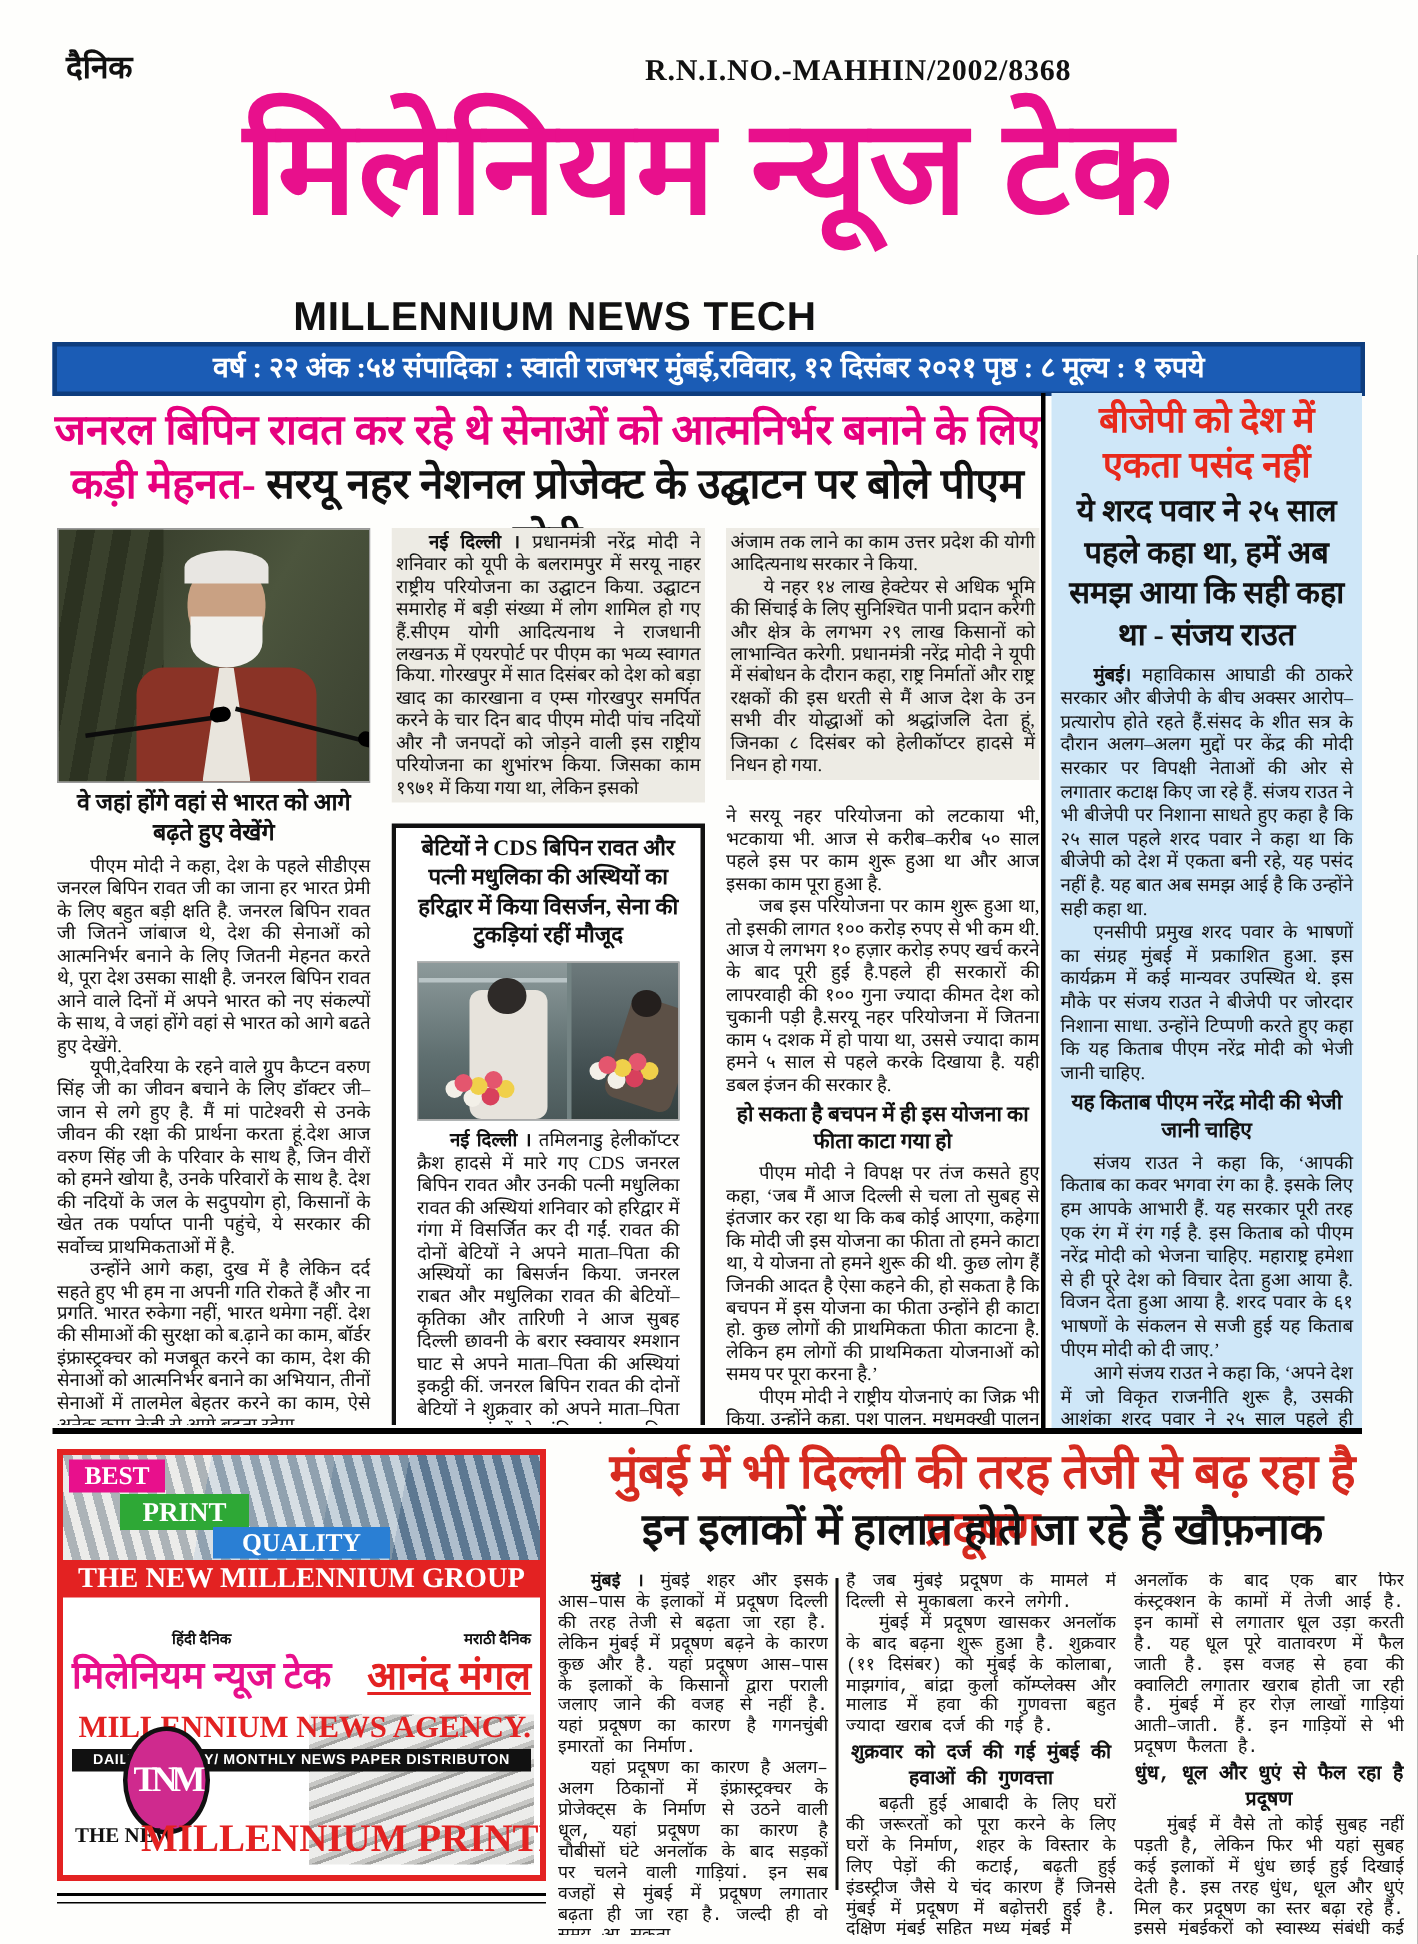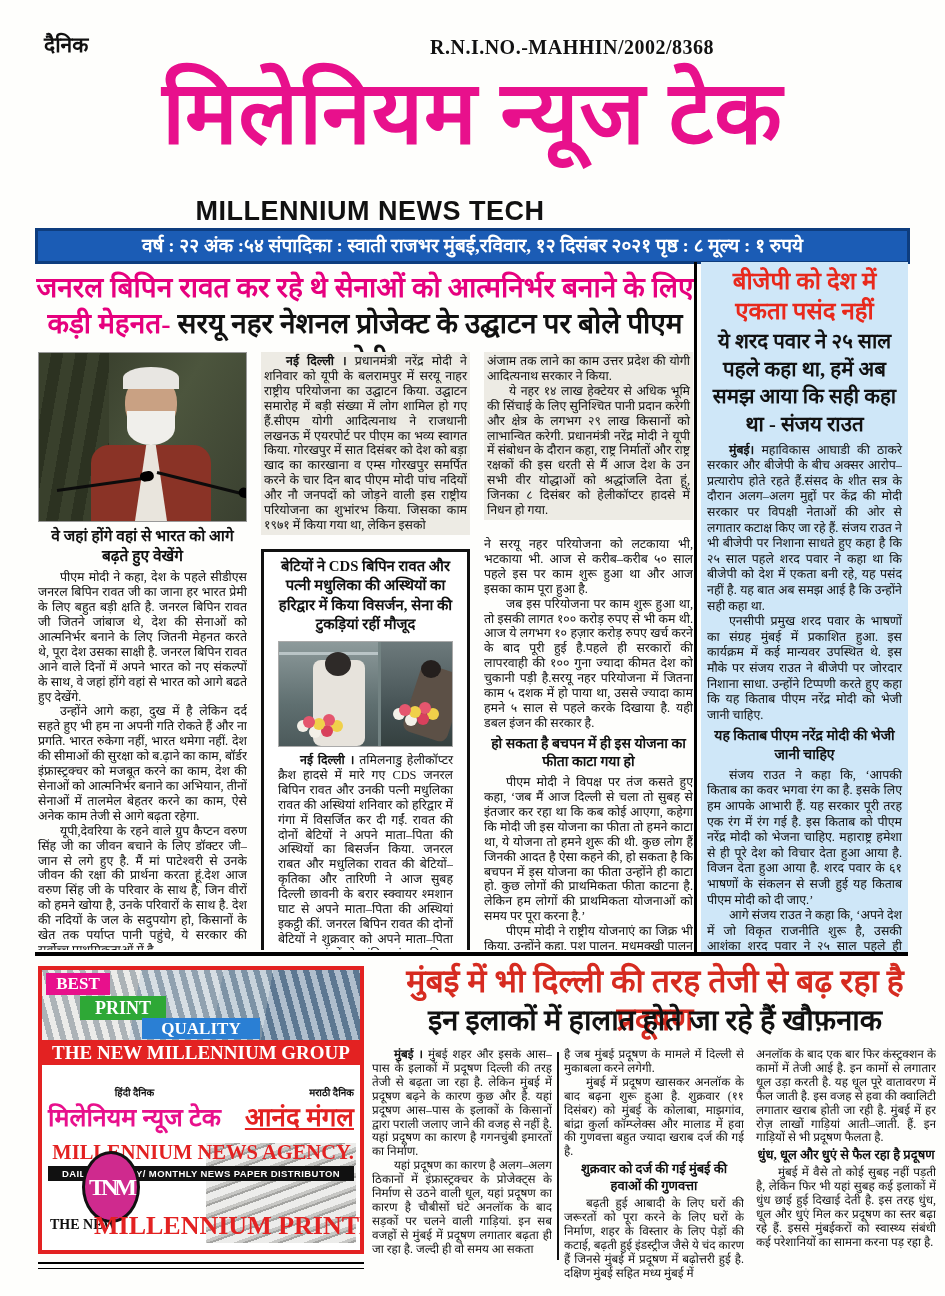--- a/index.html
+++ b/index.html
@@ -91,21 +91,21 @@
   .ad-dist{position:relative;background:#111;color:#fff;font-size:9.5px;font-weight:bold;text-align:center;line-height:15px;height:15px;margin-top:2px;font-family:"Liberation Sans",sans-serif;letter-spacing:.4px;}
   .ad-logo{position:absolute;left:40px;top:86px;width:52px;height:66px;border-radius:50%;background:#cf2a8e;border:3px solid #111;
            color:#fff;font-weight:bold;font-size:24px;display:flex;align-items:center;justify-content:center;letter-spacing:-4px;}
   .ad-thenew{position:absolute;left:8px;top:152px;font-size:14px;font-weight:bold;}
   .ad-printers{position:absolute;left:52px;top:146px;color:#e32222;font-size:26px;font-weight:bold;font-family:"Liberation Serif",serif;white-space:nowrap;}
   .ad-under{position:absolute;left:38px;top:1262px;width:326px;border-top:2px solid #000;}
   .ad-under2{position:absolute;left:38px;top:1268px;width:326px;border-top:1px solid #000;}
   
   .bh{position:absolute;left:372px;top:962px;width:566px;text-align:center;color:#d62b20;font-weight:bold;font-size:32px;line-height:1.2;}
   .bdeck{position:absolute;left:372px;top:1002px;width:566px;text-align:center;color:#111;font-weight:bold;font-size:29px;line-height:1.25;}
-  .bcols{position:absolute;left:372px;top:1048px;width:566px;height:242px;display:flex;}
+  .bcols{position:absolute;left:372px;top:1048px;width:566px;height:242px;display:flex;font-family:Liberation Mono, monospace;}
   .bcol{width:180px;overflow:hidden;}
   .bcol p.body{font-size:11.8px;line-height:13.9px;}
   .bcol .subhead{font-size:13px;margin:2px 0;}
   .bsep{width:2px;background:#111;margin:4px 5px 30px 5px;}
   .bgap{width:12px;}
 </style>
 </head>
 <body>
 
 <div class="page">
@@ -129,22 +129,22 @@
         <div class="mp-vest"></div>
         <div class="mp-kurta"></div>
         <div class="mp-head"></div>
         <div class="mp-hair"></div>
         <div class="mp-beard"></div>
         <div class="mp-mic m1"></div>
         <div class="mp-mic m2"></div>
       </div>
       <div class="subhead">वे जहां होंगे वहां से भारत को आगे बढ़ते हुए वेखेंगे</div>
       <p class="body">पीएम मोदी ने कहा, देश के पहले सीडीएस जनरल बिपिन रावत जी का जाना हर भारत प्रेमी के लिए बहुत बड़ी क्षति है. जनरल बिपिन रावत जी जितने जांबाज थे, देश की सेनाओं को आत्मनिर्भर बनाने के लिए जितनी मेहनत करते थे, पूरा देश उसका साक्षी है. जनरल बिपिन रावत आने वाले दिनों में अपने भारत को नए संकल्पों के साथ, वे जहां होंगे वहां से भारत को आगे बढते हुए देखेंगे.</p>
+      <p class="body">यूपी,देवरिया के रहने वाले ग्रुप कैप्टन वरुण सिंह जी का जीवन बचाने के लिए डॉक्टर जी–जान से लगे हुए है. मैं मां पाटेश्वरी से उनके जीवन की रक्षा की प्रार्थना करता हूं.देश आज वरुण सिंह जी के परिवार के साथ है, जिन वीरों को हमने खोया है, उनके परिवारों के साथ है. देश की नदियों के जल के सदुपयोग हो, किसानों के खेत तक पर्याप्त पानी पहुंचे, ये सरकार की सर्वोच्च प्राथमिकताओं में है.</p>
       <p class="body">उन्होंने आगे कहा, दुख में है लेकिन दर्द सहते हुए भी हम ना अपनी गति रोकते हैं और ना प्रगति. भारत रुकेगा नहीं, भारत थमेगा नहीं. देश की सीमाओं की सुरक्षा को ब.ढ़ाने का काम, बॉर्डर इंफ्रास्ट्रक्चर को मजबूत करने का काम, देश की सेनाओं को आत्मनिर्भर बनाने का अभियान, तीनों सेनाओं में तालमेल बेहतर करने का काम, ऐसे अनेक काम तेजी से आगे बढ़ता रहेगा.</p>
-      <p class="body">यूपी,देवरिया के रहने वाले ग्रुप कैप्टन वरुण सिंह जी का जीवन बचाने के लिए डॉक्टर जी–जान से लगे हुए है. मैं मां पाटेश्वरी से उनके जीवन की रक्षा की प्रार्थना करता हूं.देश आज वरुण सिंह जी के परिवार के साथ है, जिन वीरों को हमने खोया है, उनके परिवारों के साथ है. देश की नदियों के जल के सदुपयोग हो, किसानों के खेत तक पर्याप्त पानी पहुंचे, ये सरकार की सर्वोच्च प्राथमिकताओं में है.</p>
 
     </div>
 
     <div class="col c2">
       <div class="graybox">
         <p class="body"><b class="dl">नई दिल्ली ।</b> <span>प्रधानमंत्री नरेंद्र मोदी ने शनिवार को यूपी के बलरामपुर में सरयू नाहर राष्ट्रीय परियोजना का उद्घाटन किया. उद्घाटन समारोह में बड़ी संख्या में लोग शामिल हो गए हैं.सीएम योगी आदित्यनाथ ने राजधानी लखनऊ में एयरपोर्ट पर पीएम का भव्य स्वागत किया. गोरखपुर में सात दिसंबर को देश को बड़ा खाद का कारखाना व एम्स गोरखपुर समर्पित करने के चार दिन बाद पीएम मोदी पांच नदियों और  नौ जनपदों को जोड़ने वाली इस राष्ट्रीय परियोजना का शुभांरभ किया. जिसका काम १९७१ में किया गया था, लेकिन इसको</span></p>
       </div>
       <div class="cds-box">
         <div class="box-cap">बेटियों ने CDS  बिपिन रावत और पत्नी मधुलिका की अस्थियों का हरिद्वार में किया विसर्जन, सेना की टुकड़ियां रहीं मौजूद</div>
         <div class="box-photos">

